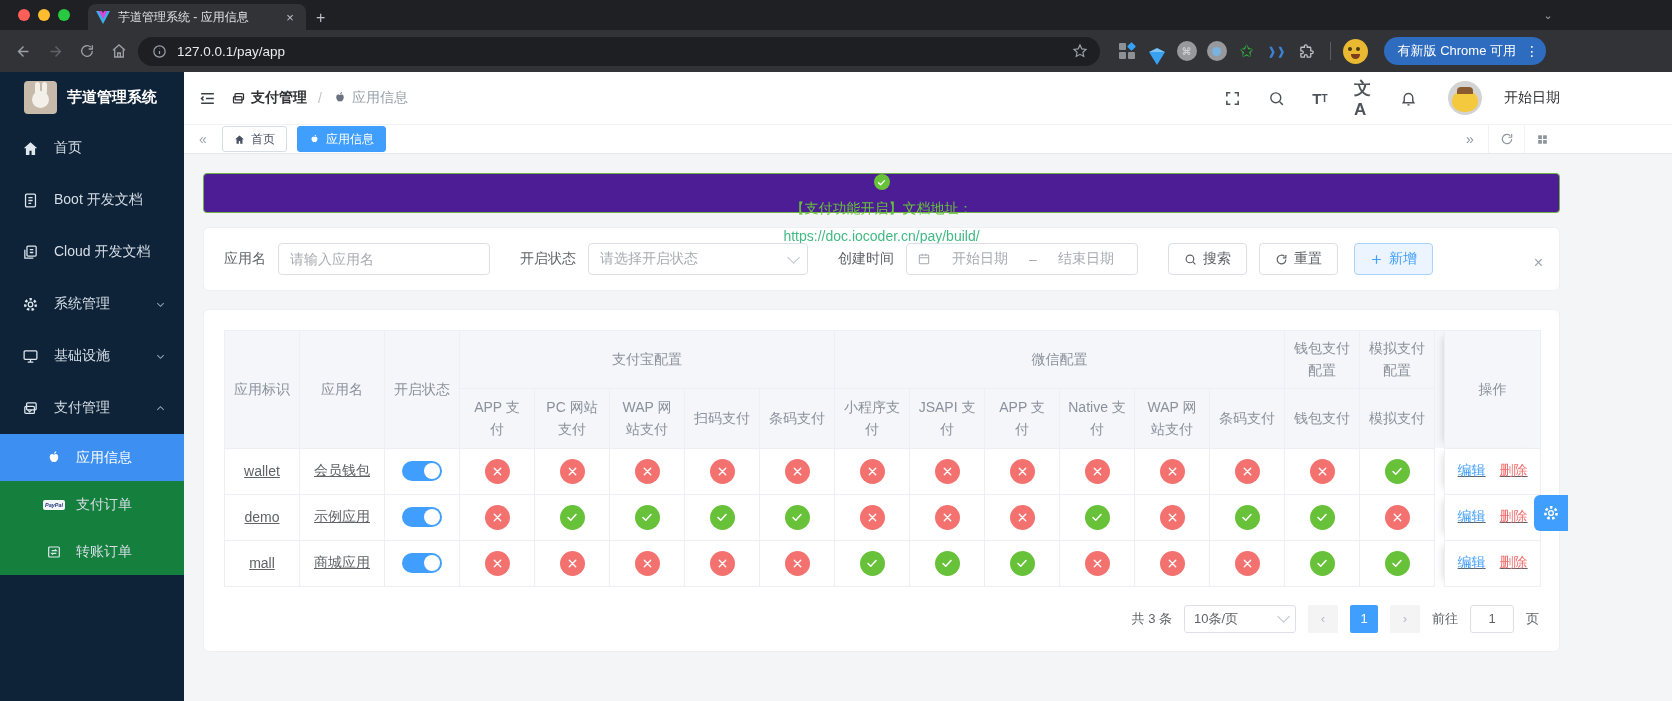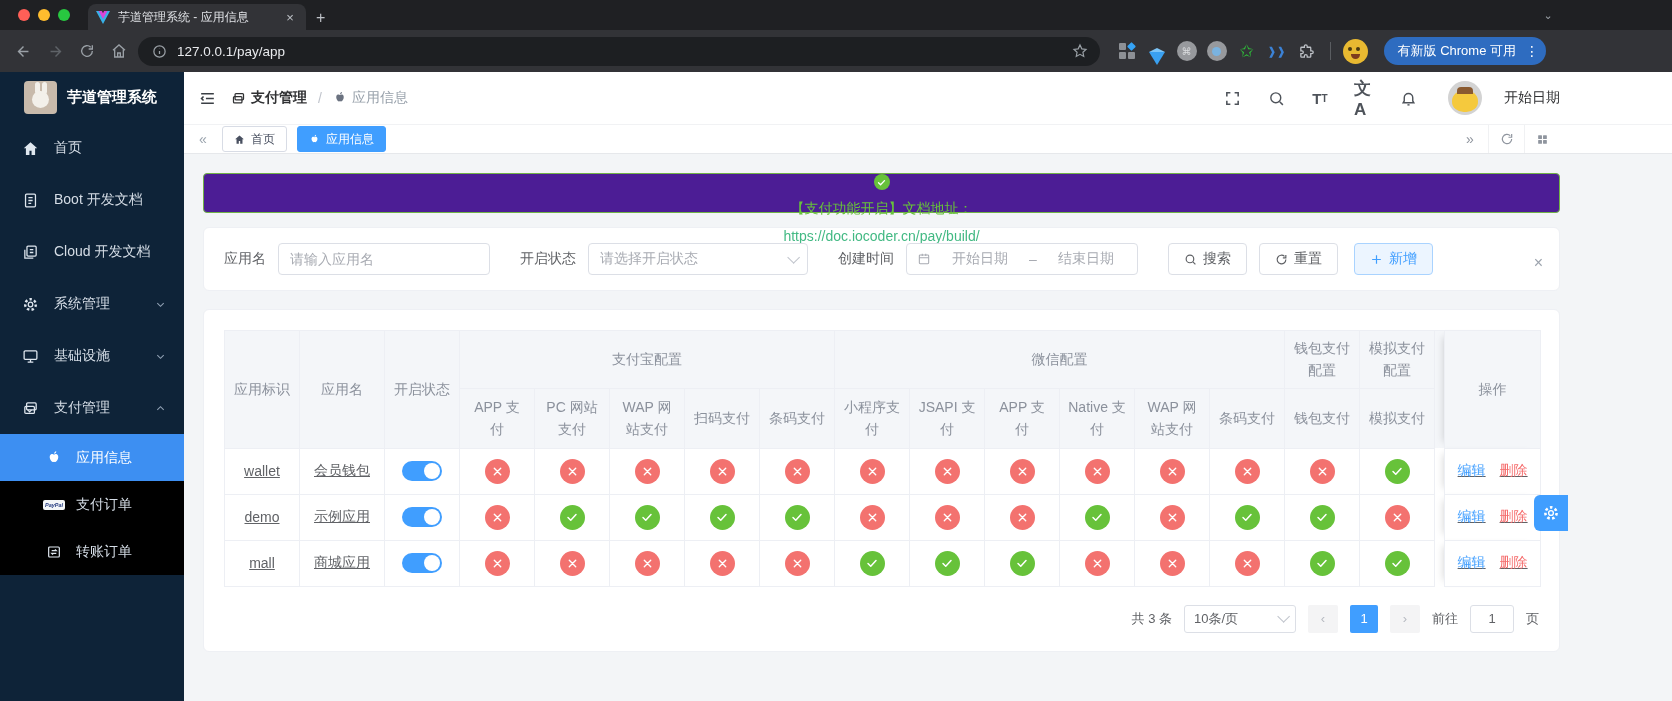--- a/index.html
+++ b/index.html
@@ -49,21 +49,21 @@
   .sidebar { width:184px; background:#0e2338; color:#d5dde6; flex-shrink:0; overflow:hidden; }
   .logo-row { height:50px; display:flex; align-items:center; gap:10px; padding:0 24px; }
   .logo-img { width:33px; height:33px; border-radius:4px; background:#c8baab; position:relative; overflow:hidden; flex-shrink:0;}
   .logo-img::before{content:"";position:absolute;left:8px;top:10px;width:17px;height:17px;border-radius:50%;background:#f3f0ea;}
   .logo-img::after{content:"";position:absolute;left:11px;top:1px;width:5px;height:12px;border-radius:3px;background:#f3f0ea;box-shadow:7px 0 0 #f3f0ea;}
   .logo-title { color:#fff; font-size:15px; font-weight:bold; white-space:nowrap; }
   .menu-item { height:52px; display:flex; align-items:center; gap:15px; padding:0 18px 0 21px; font-size:14px; cursor:default; }
   .mi-icon { width:18px; height:18px; display:flex; align-items:center; justify-content:center; color:#dfe7ef; flex-shrink:0;}
   .mi-label { flex:1; white-space:nowrap; }
   .mi-chev { color:#8fa0b3; display:flex; }
-  .submenu-item { height:47px; display:flex; align-items:center; gap:13px; padding-left:45px; font-size:14px; background:#000000; }
+  .submenu-item { height:47px; display:flex; align-items:center; gap:13px; padding-left:45px; font-size:14px; background:#15803d; }
   .submenu-item.active { background:#3d8ff2; color:#fff; }
   .pp-badge { background:#f4f6f8; color:#253b80; border-radius:2px; font-size:5.5px; font-weight:bold; font-style:italic; padding:2px 2px; letter-spacing:0; }
   .icon-reg { width:16px; height:16px; border:1.4px solid currentColor; border-radius:50%; display:flex; align-items:center; justify-content:center; font-size:9px; font-weight:bold;}
   .icon-reg::after{content:"R";}
 
   .main { flex:1; display:flex; flex-direction:column; background:#f3f5f7; min-width:0; }
   .topbar { height:52px; background:#fff; display:flex; align-items:center; padding:0 112px 0 14px; gap:14px; }
   .collapse-ic { color:#3a3f45; display:flex; }
   .crumb { display:flex; align-items:center; gap:7px; font-size:14px; }
   .crumb-main { display:flex; align-items:center; gap:5px; color:#303133; font-weight:bold; }

